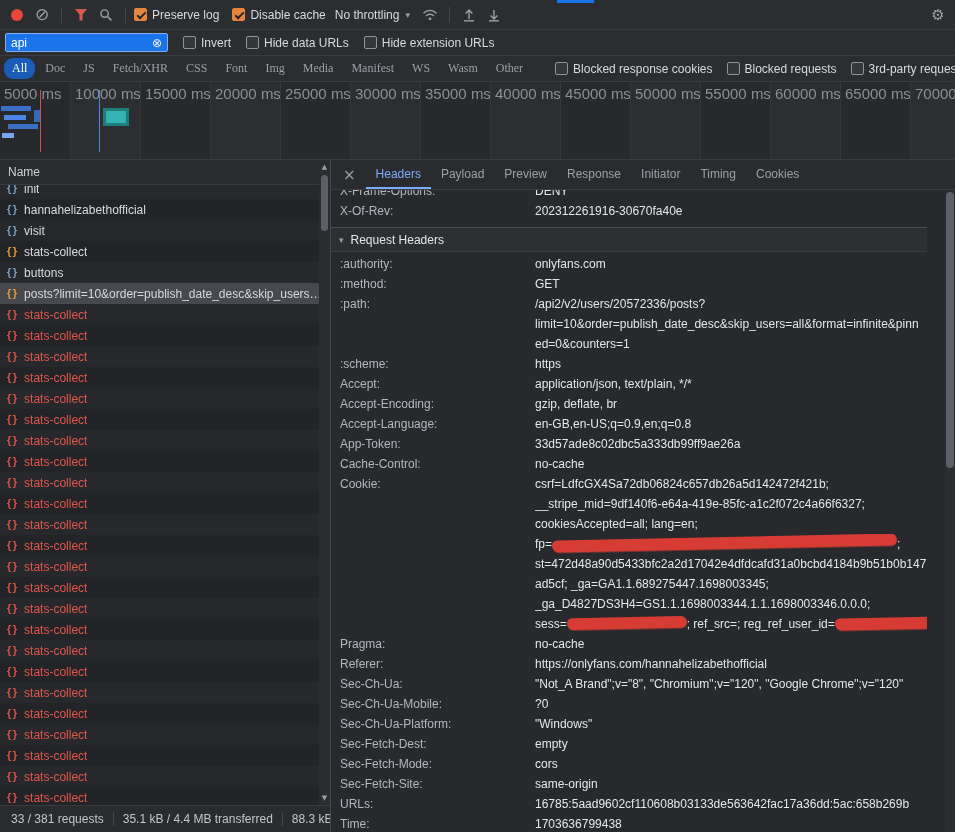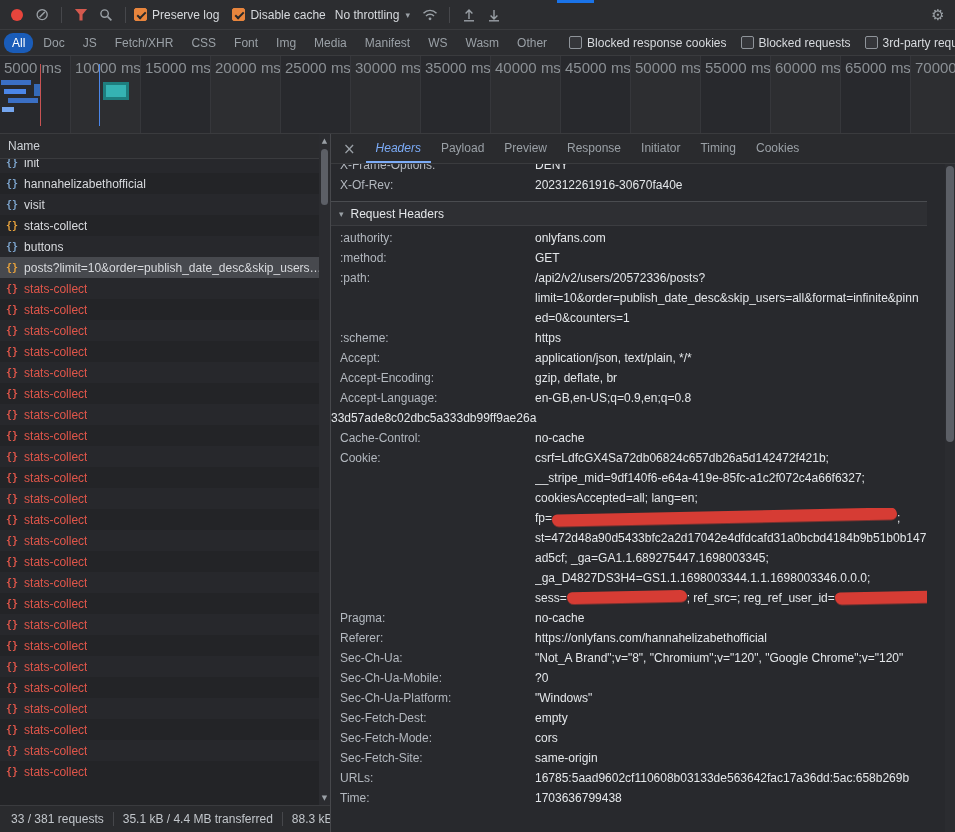--- a/index.html
+++ b/index.html
@@ -21,21 +21,21 @@
   .cb{display:flex;align-items:center;gap:5px;cursor:default;flex:0 0 auto;}
   .box{position:relative;width:13px;height:13px;border:1px solid #8f949a;border-radius:2px;background:#35363a;box-sizing:border-box;flex:0 0 auto;}
   .box.checked{background:#e8853d;border-color:#e8853d;}
   .box.checked::after{content:"";position:absolute;left:4px;top:1px;width:3px;height:7px;border:solid #26272a;border-width:0 2px 2px 0;transform:rotate(45deg);}
   .cb-label{color:#d7dade;white-space:nowrap;}
   .throttle{display:flex;align-items:center;gap:6px;color:#d7dade;margin:0 6px;flex:0 0 auto;}
   .caret{font-size:9px;color:#9aa0a6;}
   .filter-input{display:flex;align-items:center;justify-content:space-between;width:163px;height:19px;background:#1a73e8;border:1px solid #83aef3;border-radius:2px;padding:0 5px;box-sizing:border-box;flex:0 0 auto;}
   .filter-text{color:#ffffff;}
   .filter-clear{color:#eef2f8;font-size:12px;line-height:1;}
-  .pills{display:flex;align-items:center;gap:2px;margin-right:0;}
+  .pills{display:flex;align-items:center;gap:2px;margin-right:10px;font-family:Liberation Serif, serif;}
   .pill{padding:3px 8px;border-radius:9px;color:#9aa0a6;white-space:nowrap;}
   .pill.sel{background:#1a5cb8;color:#ffffff;}
   .t3 .cb{margin-left:14px;}
 
   
   .overview{position:relative;height:78px;background:#28292d;border-bottom:1px solid #3a3b3e;overflow:hidden;box-sizing:border-box;flex:0 0 auto;}
   .bands{position:absolute;top:0;left:0;right:0;bottom:0;display:flex;}
   .band{width:70px;flex:0 0 70px;border-left:1px solid #36373b;box-sizing:border-box;}
   .band:first-child{border-left:none;}
   .band.alt{background:rgba(255,255,255,.025);}
@@ -69,21 +69,21 @@
   .sthumb{position:absolute;top:15px;left:2px;width:7px;height:56px;background:#5c5f66;border-radius:4px;}
   .vscroll.rightbar{position:absolute;top:30px;right:0;bottom:0;width:10px;z-index:5;}
   .sthumb2{position:absolute;top:2px;left:1px;width:8px;height:276px;background:#5c5f66;border-radius:4px;}
 
   
   .right-pane{position:relative;flex:1;background:#28292d;border-left:1px solid #47484c;display:flex;flex-direction:column;min-width:0;box-sizing:border-box;}
   .dtabs{height:30px;flex:0 0 30px;display:flex;align-items:stretch;background:#2a2b2e;border-bottom:1px solid #3a3b3e;box-sizing:border-box;}
   .close{align-self:center;padding:0 10px 0 12px;font-size:15px;color:#9aa0a6;}
   #detail-tabs{display:flex;align-items:stretch;}
   .dtab{display:flex;align-items:center;padding:0 10px;color:#9aa0a6;border-bottom:2px solid transparent;box-sizing:border-box;white-space:nowrap;}
-  .dtab.sel{color:#7cacf8;border-bottom-color:#7cacf8;font-style:italic;}
+  .dtab.sel{color:#7cacf8;border-bottom-color:#7cacf8;}
   .detail-body{flex:1;overflow:hidden;position:relative;padding-right:28px;}
   .partial-wrap{height:31px;overflow:hidden;}
   .partial-wrap .hdr-rows{margin-top:-9px;padding-top:0;}
   .section-head{height:25px;display:flex;align-items:center;gap:7px;padding-left:8px;background:#2e2f33;border-top:1px solid #4a4c50;border-bottom:1px solid #3c3d41;margin-top:6px;box-sizing:border-box;color:#e4e6e9;}
   .tri{font-size:9px;color:#9aa0a6;}
   .hdr-rows{padding-top:2px;}
   .hdr-row{display:flex;align-items:flex-start;}
   .hdr-name{flex:0 0 204px;width:204px;padding-left:9px;box-sizing:border-box;line-height:20px;color:#b3b8bf;white-space:nowrap;overflow:hidden;}
   .hdr-value{flex:1;min-width:0;color:#e4e7ea;}
   .vline{line-height:20px;min-height:20px;white-space:nowrap;overflow:hidden;}
@@ -146,20 +146,38 @@
       <svg width="14" height="14" viewBox="0 0 14 14">
           <path d="M7 2 V10.8 M3.6 7.6 L7 11 L10.4 7.6" fill="none" stroke="#9aa0a6" stroke-width="1.4"></path>
           <line x1="2" y1="12.8" x2="12" y2="12.8" stroke="#9aa0a6" stroke-width="1.4"></line>
         </svg>
     </span>
     <span class="icon-btn gear">
         <span class="glyph">⚙</span>
       </span>
   </div>
 
+  <div class="toolbar t2">
+    <div class="filter-input">
+      <span class="filter-text">api</span>
+      <span class="filter-clear glyph">⊗</span>
+    </div>
+    <label class="cb">
+      <span class="box"></span>
+      <span class="cb-label">Invert</span>
+    </label>
+    <label class="cb">
+      <span class="box"></span>
+      <span class="cb-label">Hide data URLs</span>
+    </label>
+    <label class="cb">
+      <span class="box"></span>
+      <span class="cb-label">Hide extension URLs</span>
+    </label>
+  </div>
 
   <div class="toolbar t3">
     <div class="pills" id="type-pills">
         <span class="pill sel">All</span>
         <span class="pill">Doc</span>
         <span class="pill">JS</span>
         <span class="pill">Fetch/XHR</span>
         <span class="pill">CSS</span>
         <span class="pill">Font</span>
         <span class="pill">Img</span>
@@ -428,20 +446,21 @@
                 <div class="vline">gzip, deflate, br</div>
               </div>
             </div>
             <div class="hdr-row">
               <div class="hdr-name">Accept-Language:</div>
               <div class="hdr-value">
                 <div class="vline">en-GB,en-US;q=0.9,en;q=0.8</div>
               </div>
             </div>
             <div class="hdr-row">
+              <div class="hdr-name">App-Token:</div>
               <div class="hdr-value">
                 <div class="vline">33d57ade8c02dbc5a333db99ff9ae26a</div>
               </div>
             </div>
             <div class="hdr-row">
               <div class="hdr-name">Cache-Control:</div>
               <div class="hdr-value">
                 <div class="vline">no-cache</div>
               </div>
             </div>

